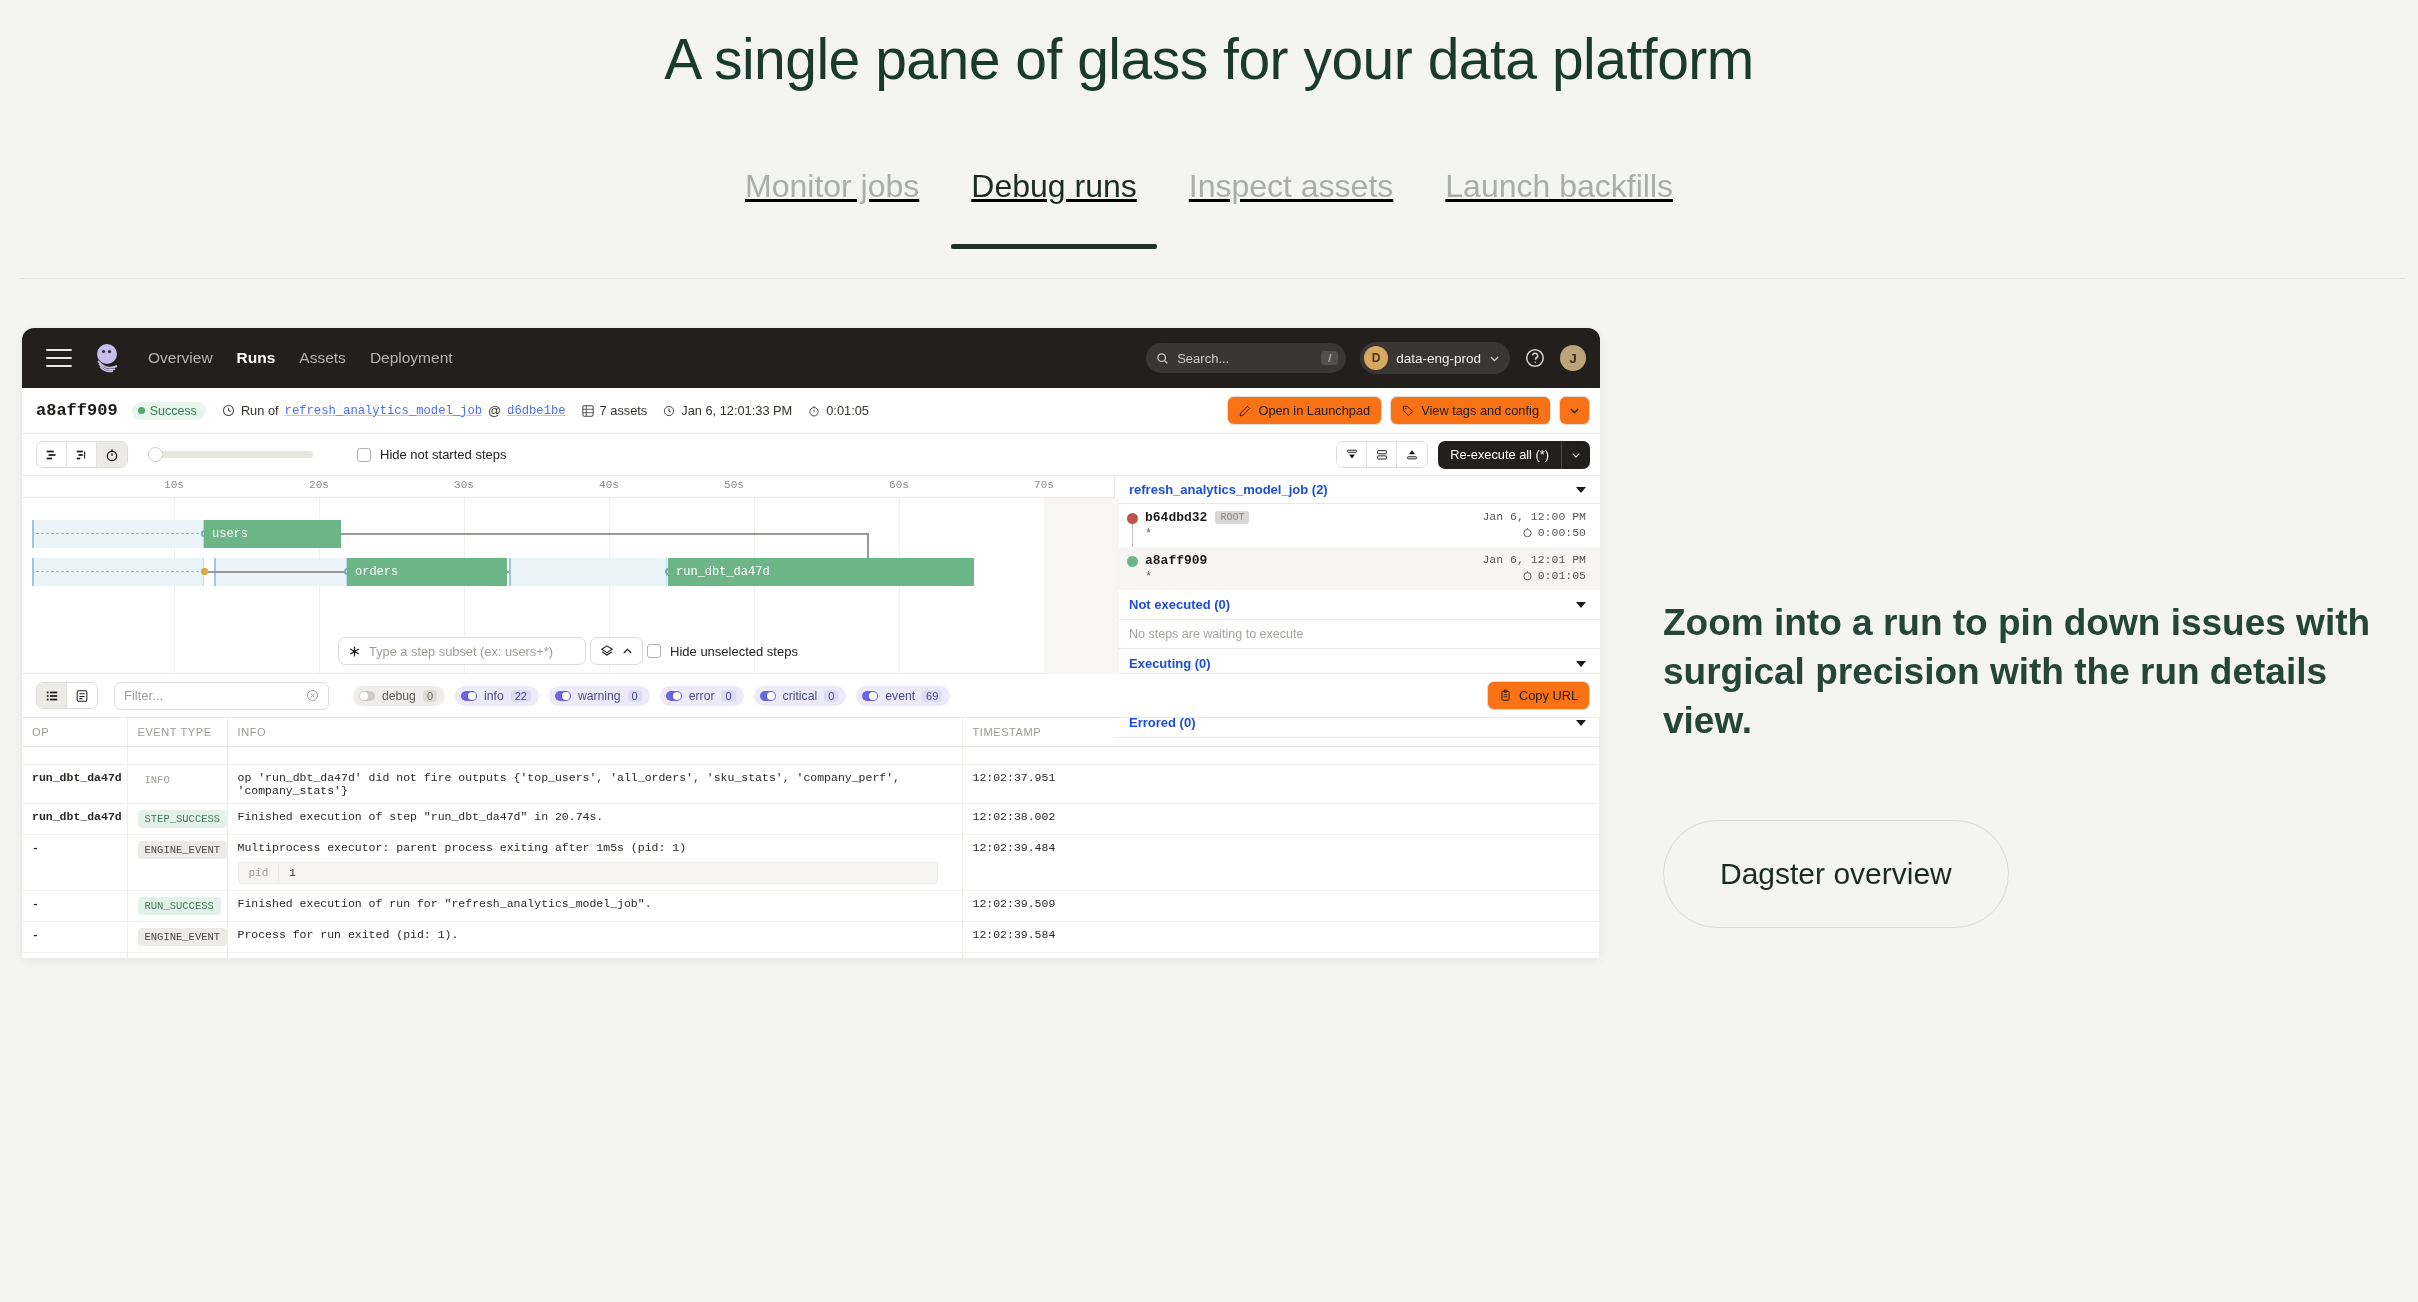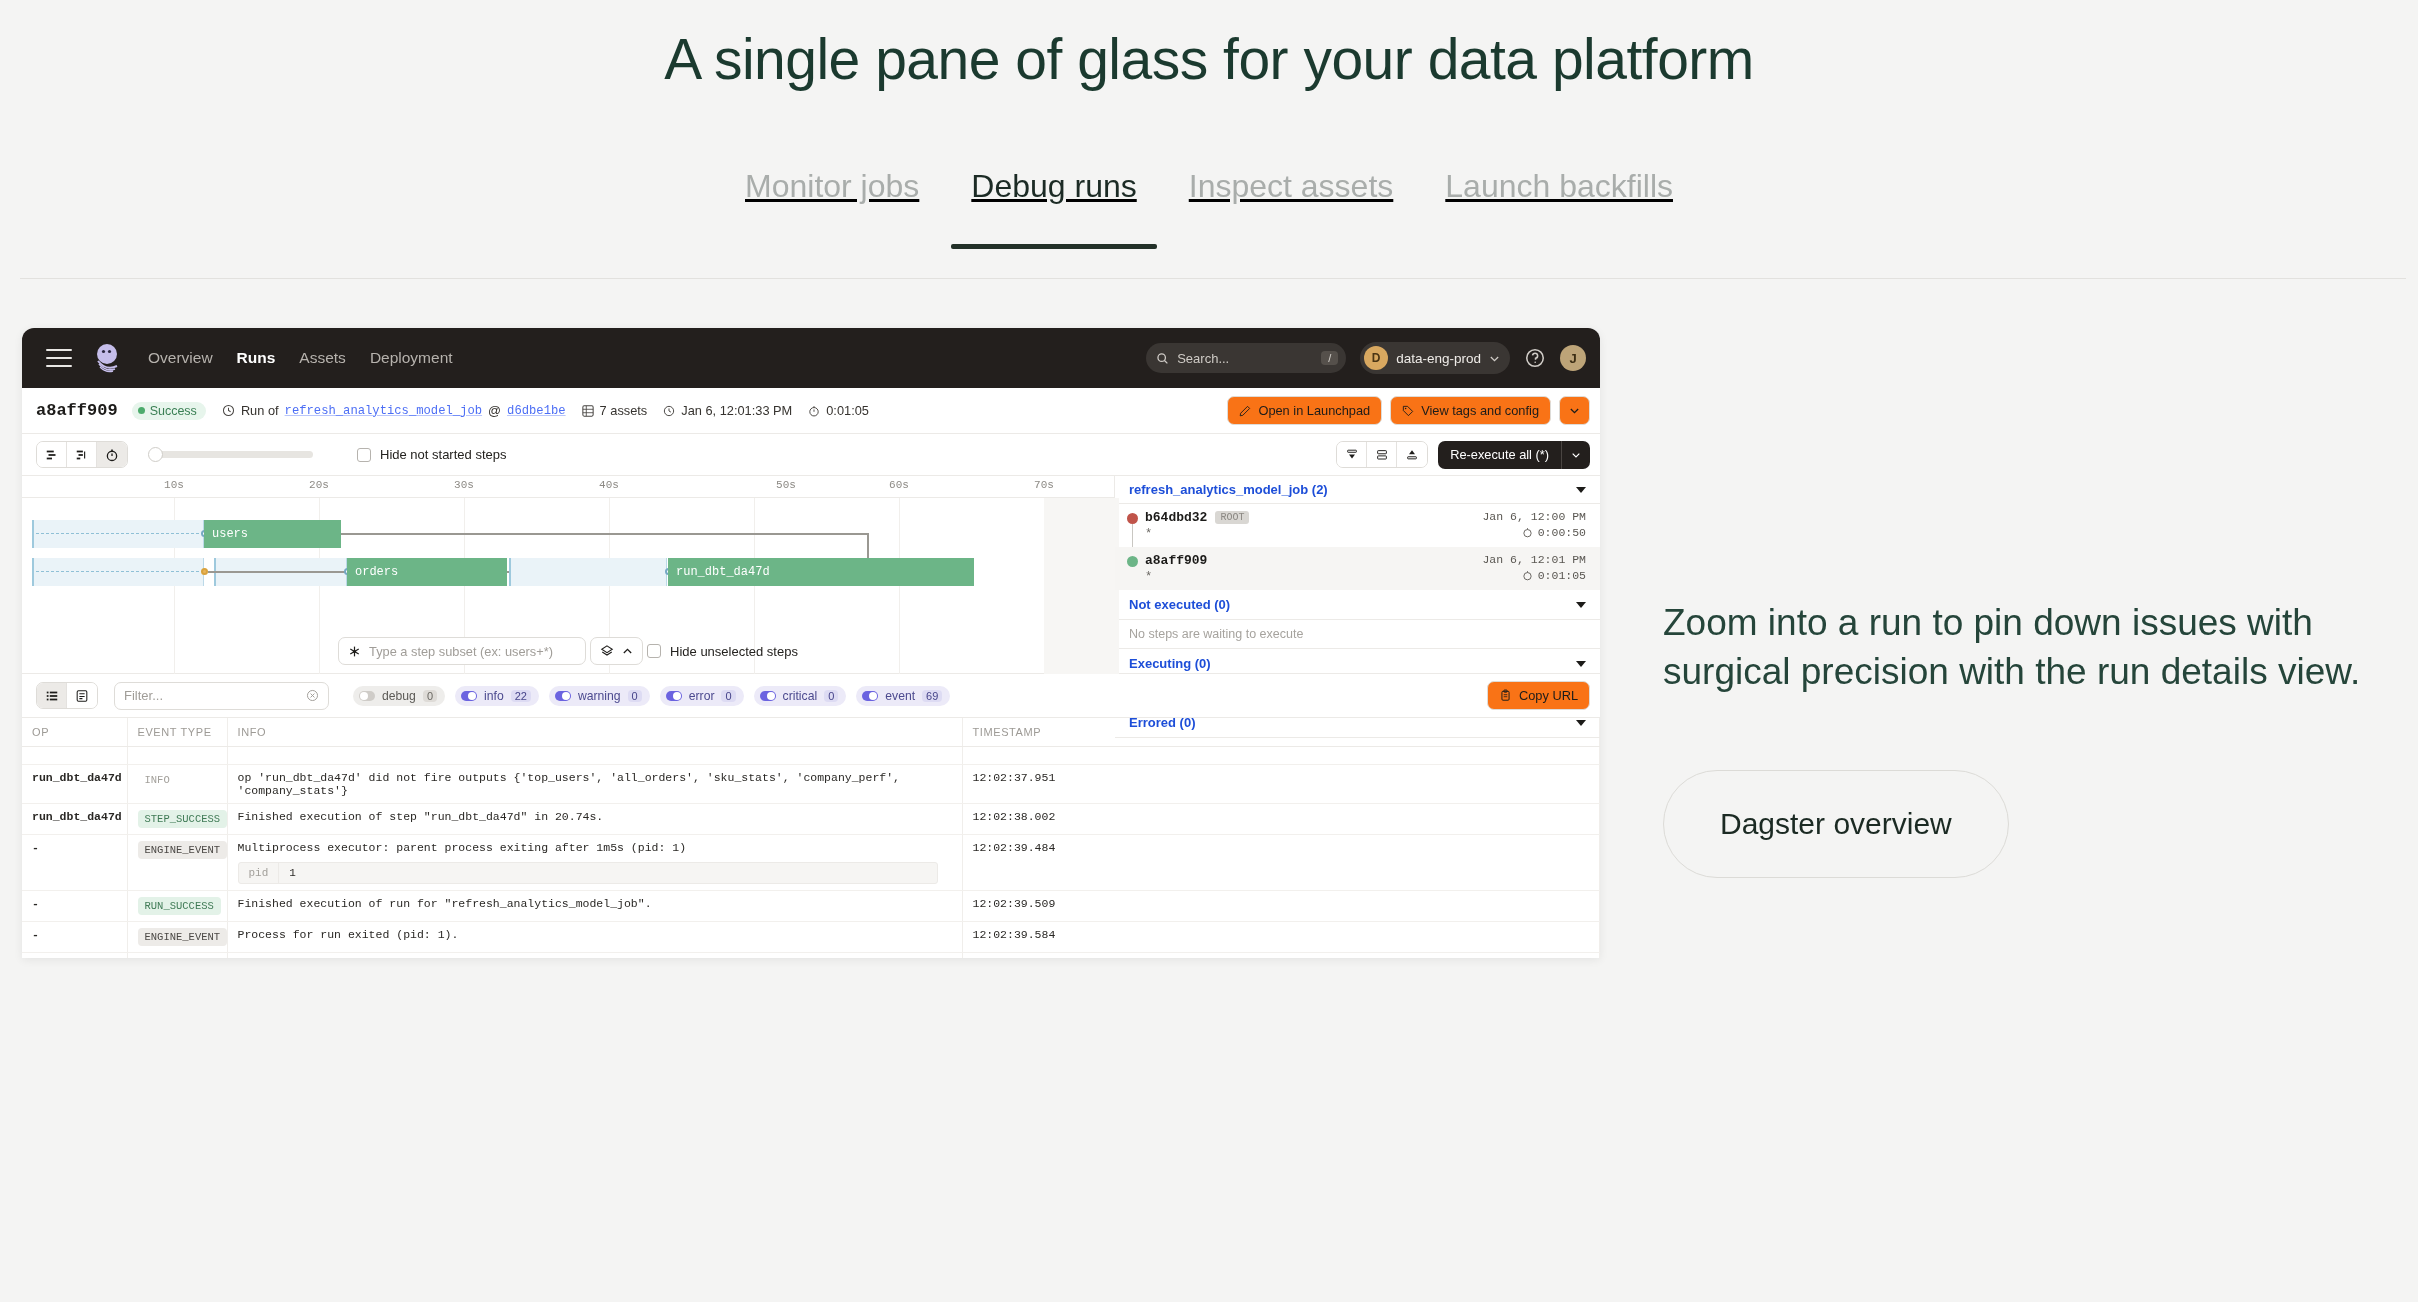--- a/index.html
+++ b/index.html
@@ -34,21 +34,21 @@
   .hero-rule {
     position: absolute; top: 278px; left: 20px; width: 2386px; height: 1px;
     background: #e2e1de;
   }
 
   
   .promo {
     position: absolute; left: 1663px; top: 598px; width: 720px;
   }
   .promo-text {
-    font-size: 37px; line-height: 1.33; color: #25453a; font-weight: 400;
+    font-size: 37px; line-height: 1.33; color: #25453a; font-weight: 700;
   }
   .promo-btn {
     margin-top: 74px; display: inline-flex; align-items: center; justify-content: center;
     height: 108px; padding: 0 56px;
     border: 1px solid #dcdbd7; border-radius: 54px;
     background: transparent; color: #1b2a23; font-size: 30px;
     font-family: "Liberation Sans", sans-serif; cursor: pointer;
   }
 
   
@@ -437,21 +437,21 @@
     </div>
 
     <div class="mainrow">
 
       <div class="gantt">
         <div class="gantt-axis">
           <div class="tick" style="left:152px">10s</div>
           <div class="tick" style="left:297px">20s</div>
           <div class="tick" style="left:442px">30s</div>
           <div class="tick" style="left:587px">40s</div>
-          <div class="tick" style="left:764px">50s</div>
+          <div class="tick" style="left:712px">50s</div>
           <div class="tick" style="left:877px">60s</div>
           <div class="tick" style="left:1022px">70s</div>
         </div>
 
         <div class="gantt-body">
           <div class="gridline" style="left:152px; top:0"></div>
           <div class="gridline" style="left:297px; top:0"></div>
           <div class="gridline" style="left:442px; top:0"></div>
           <div class="gridline" style="left:587px; top:0"></div>
           <div class="gridline" style="left:732px; top:0"></div>

